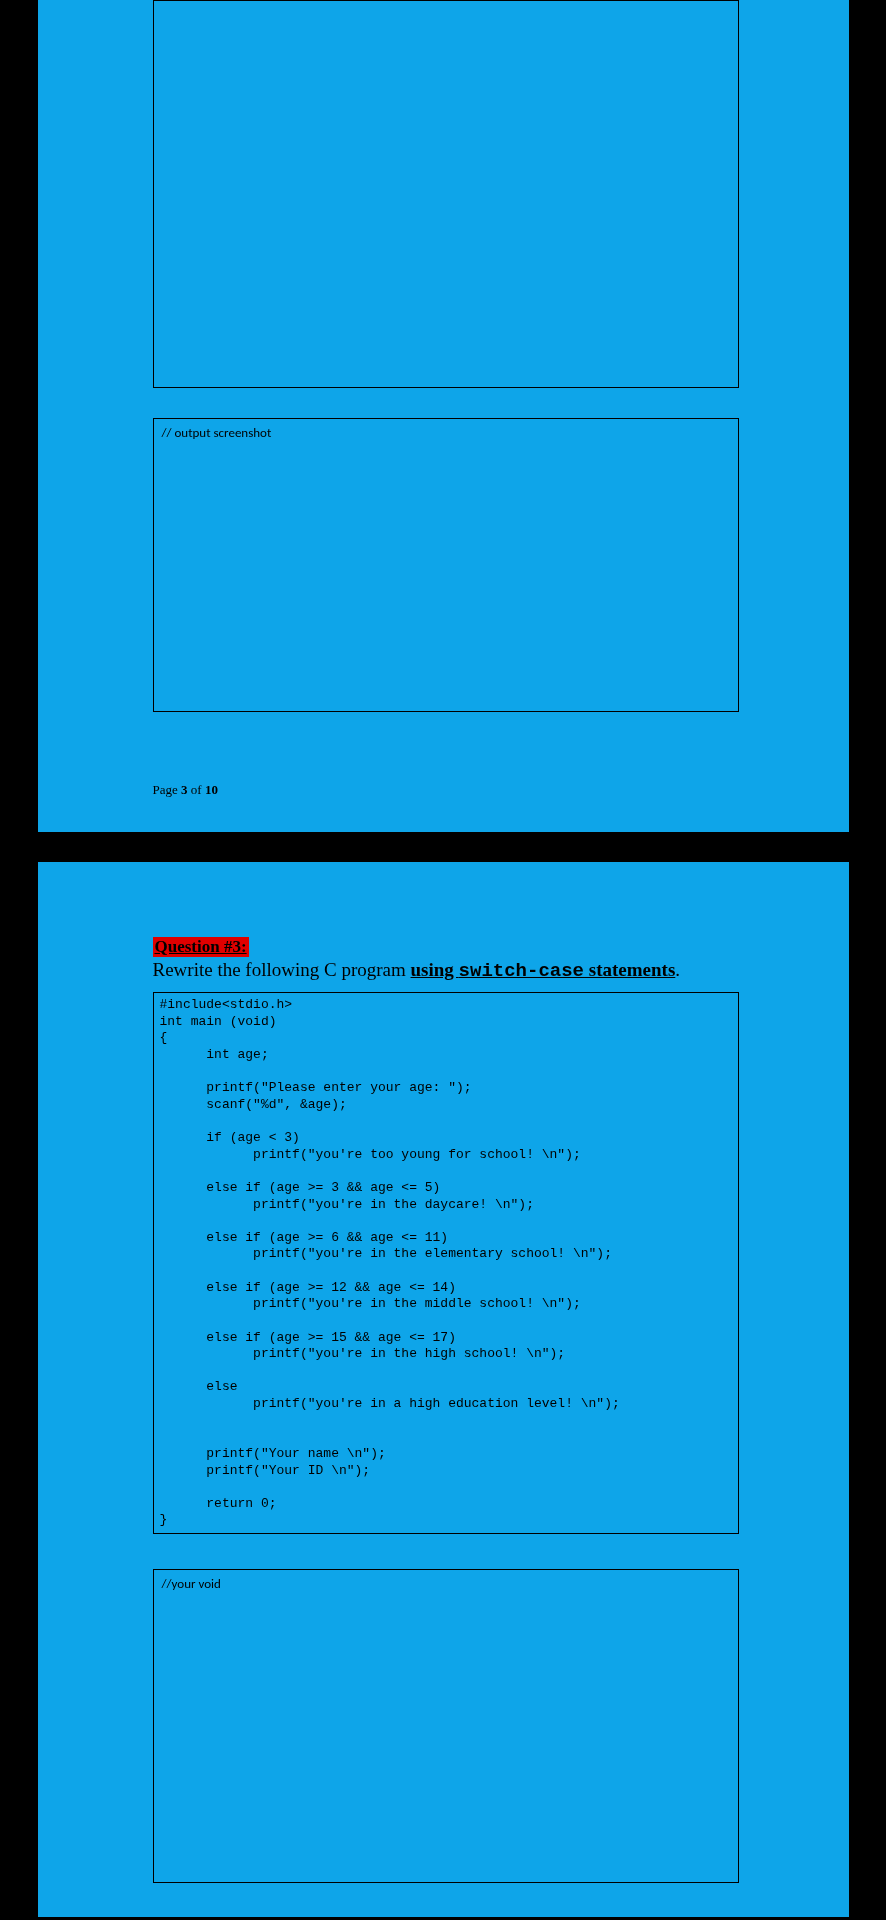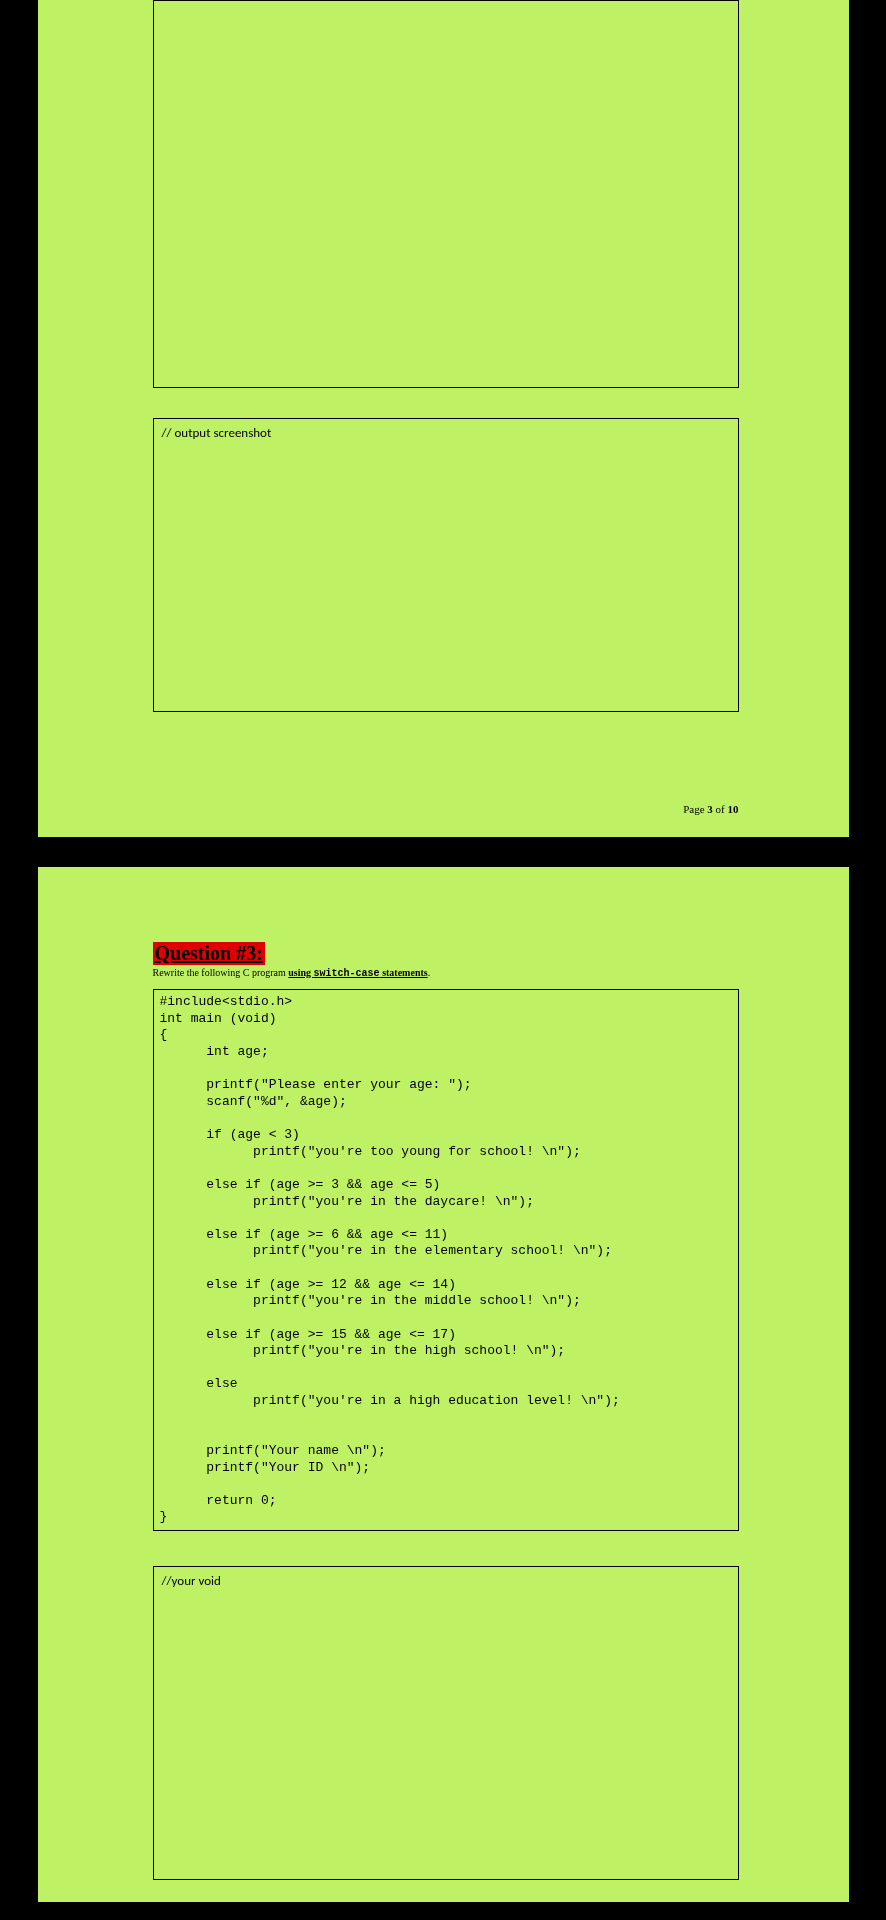--- a/index.html
+++ b/index.html
@@ -3,25 +3,25 @@
 <meta charset="utf-8">
 <style>
   html, body {
     margin: 0;
     padding: 0;
     background: #000;
     font-family: "Times New Roman", Times, serif;
     width: 886px;
   }
   .page {
-    background: #bef264;
+    background: #0ea5e9;
     width: 811px;
     margin: 0 auto 30px auto;
     box-sizing: border-box;
-    padding: 0 110px 22px 115px;
+    padding: 0 110px 34px 115px;
     position: relative;
   }
   .page.first {
     padding-top: 0;
   }
   .page.second {
     padding-top: 75px;
   }
   .box {
     border: 1px solid #000;
@@ -32,36 +32,36 @@
     height: 388px;
     margin-bottom: 30px;
   }
   .box.output {
     height: 294px;
     padding: 6px 8px;
     font-family: Calibri, Arial, sans-serif;
     font-size: 13px;
   }
   .page-footer {
-    text-align: right;
-    font-size: 11px;
-    margin-top: 91px;
+    text-align: left;
+    font-size: 13px;
+    margin-top: 70px;
   }
   .page-footer .b { font-weight: bold; }
   .question-label {
     background: #e00000;
     color: #000;
     font-weight: bold;
     text-decoration: underline;
-    font-size: 20px;
+    font-size: 17px;
     padding: 0 2px;
     display: inline-block;
   }
   .instructions {
-    font-size: 10px;
+    font-size: 19px;
     margin: 2px 0 10px 0;
   }
   .underline-bold {
     font-weight: bold;
     text-decoration: underline;
   }
   .mono {
     font-family: "Courier New", Courier, monospace;
   }
   .code-box {

